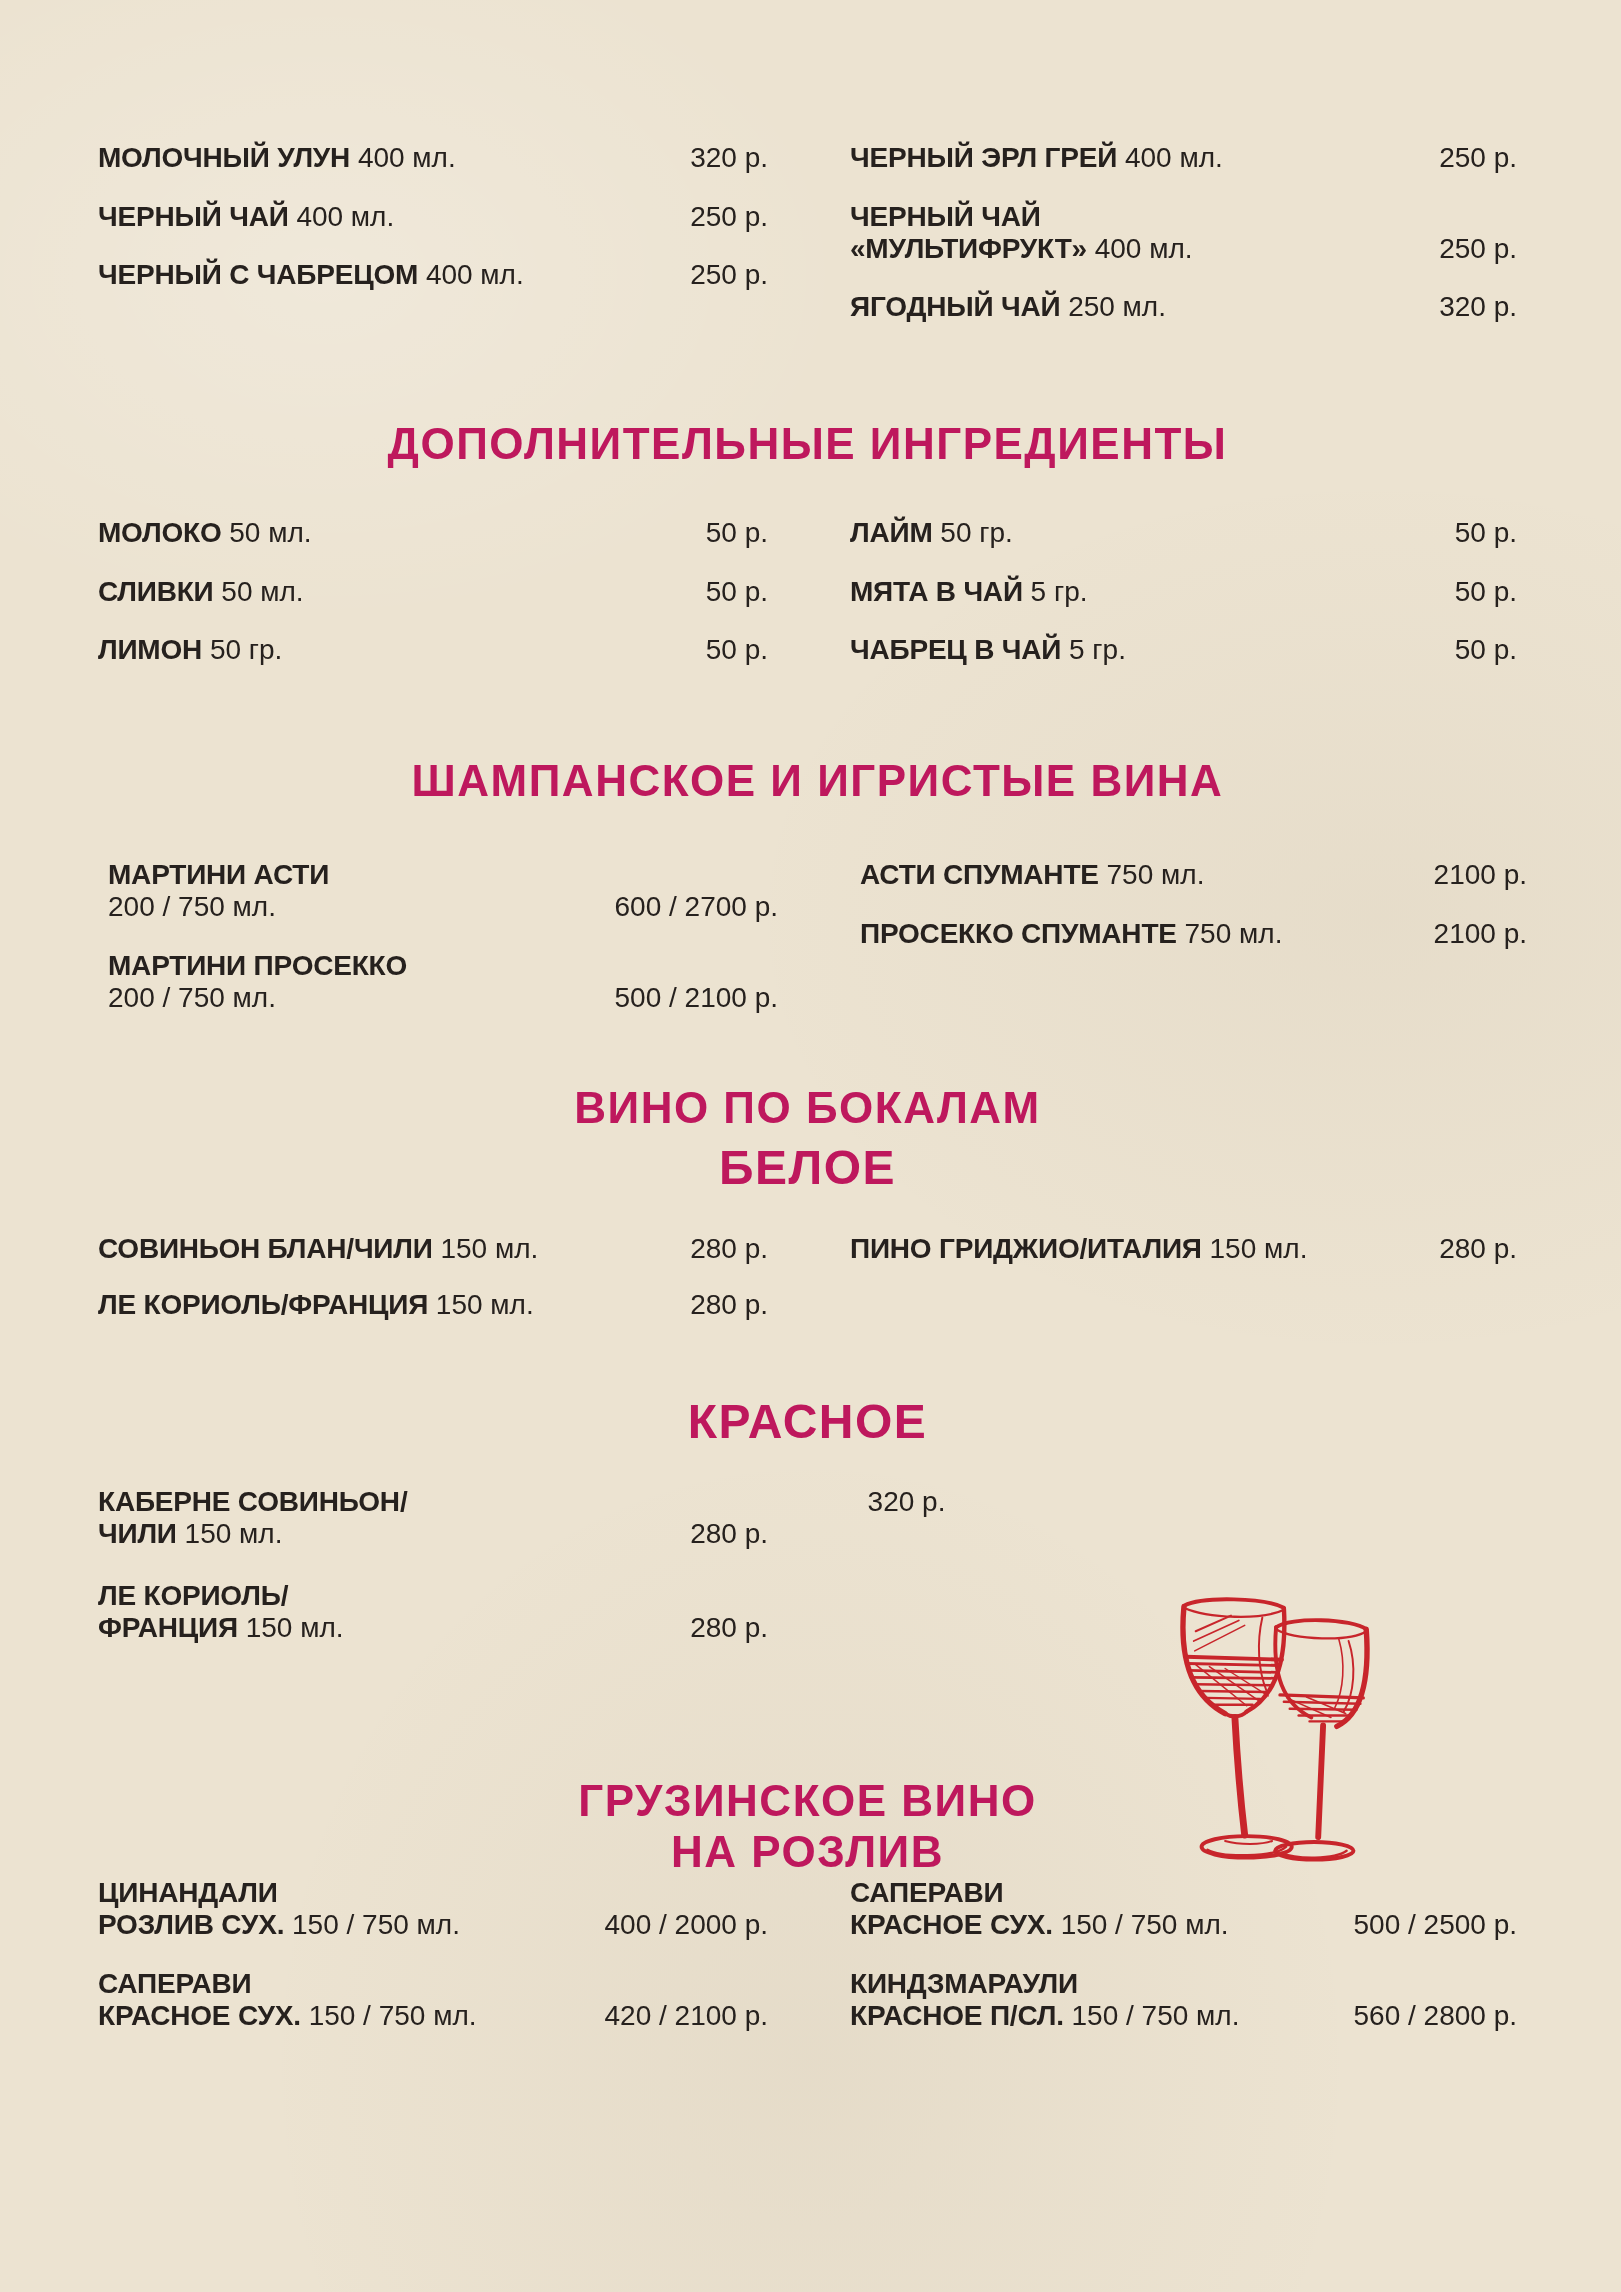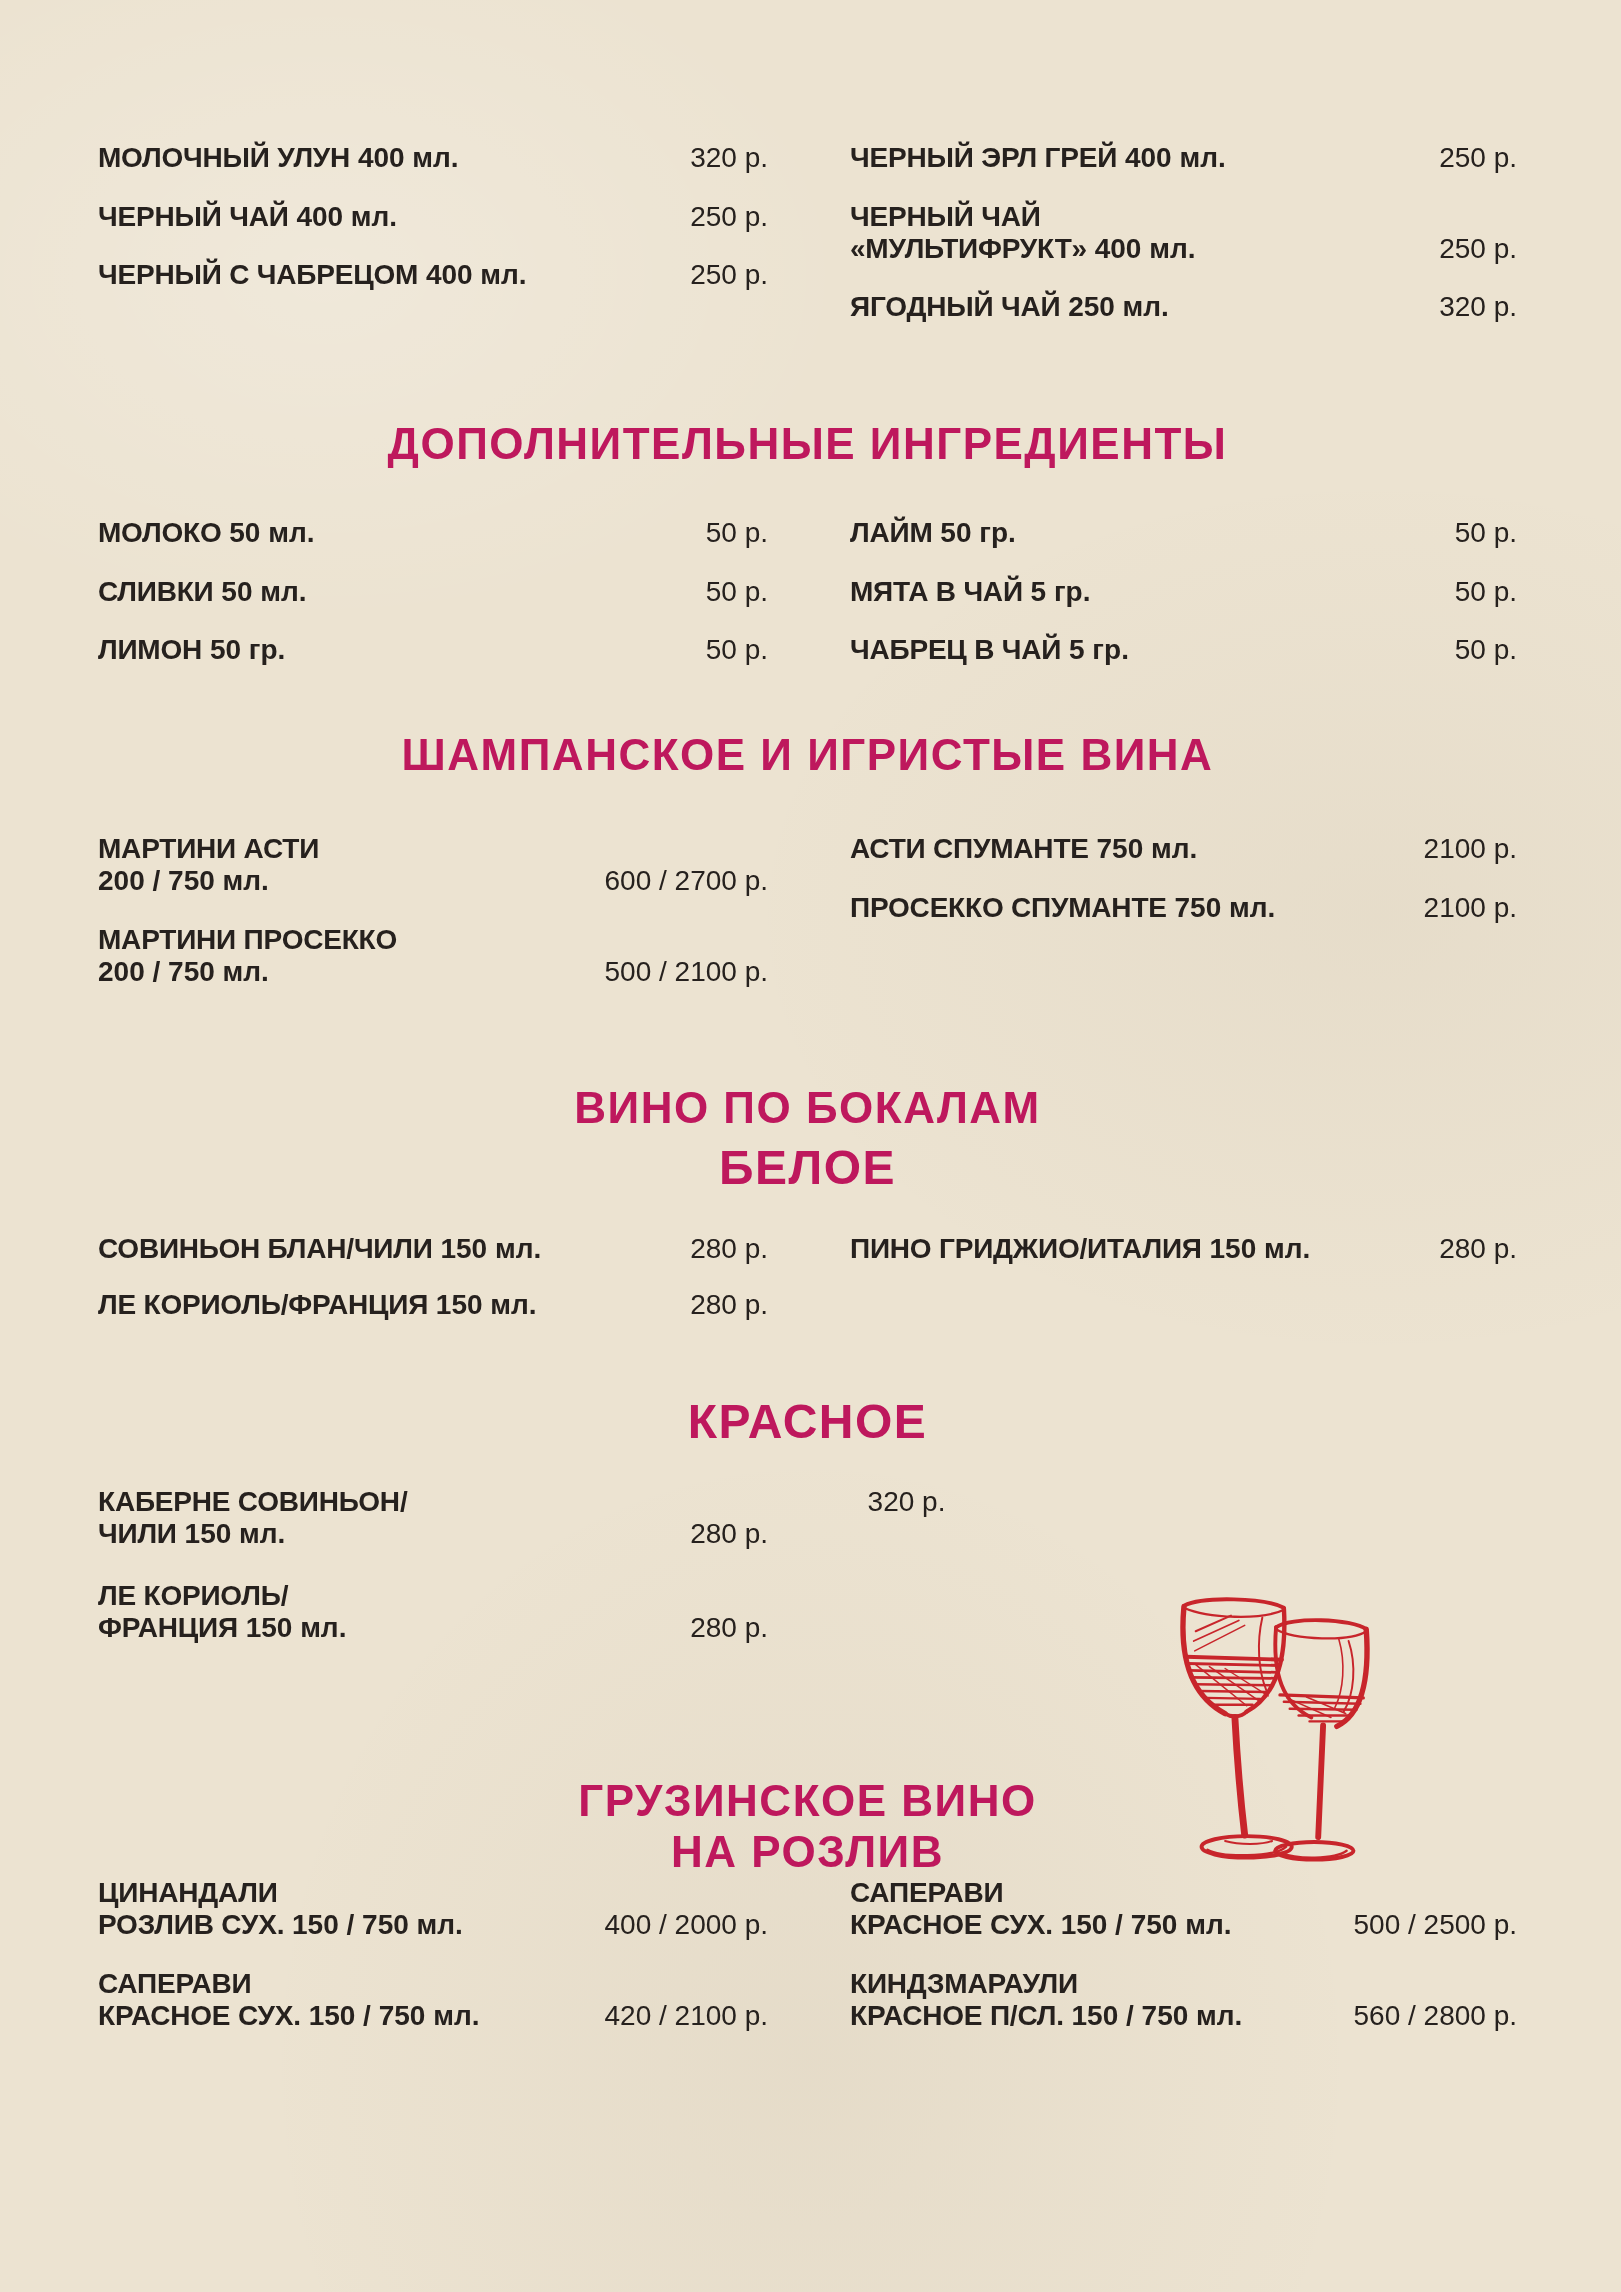--- a/index.html
+++ b/index.html
@@ -19,30 +19,30 @@
       radial-gradient(980px 686px at 85% 40%, rgba(120,100,70,.05), rgba(120,100,70,0) 65%),
       radial-gradient(784px 882px at 50% 90%, rgba(120,100,70,.06), rgba(120,100,70,0) 70%);
   }
   .menu-section{position:absolute;left:98px;width:1419px;}
   .grid{display:grid;grid-template-columns:670px 667px;column-gap:82px;}
   .col{min-width:0;}
   .item{display:flex;justify-content:space-between;align-items:flex-end;margin-bottom:26.5px;}
   .name{min-width:0;}
   .line{font-size:28px;line-height:32px;white-space:nowrap;}
   .b{font-weight:700;letter-spacing:-0.2px;}
-  .n{font-weight:700;}
+  .n{font-weight:400;}
   .price{font-size:28px;line-height:32px;white-space:nowrap;padding-left:17.6px;}
   .heading{text-align:center;color:#be185d;font-weight:700;letter-spacing:1.5px;}
   .heading.lg{font-size:44px;line-height:51px;}
   .heading.md{font-size:48px;line-height:45px;}
 
   .sec-tea{top:142px;}
   .sec-extras{top:418px;}
   .sec-extras .heading{margin-bottom:48px;}
-  .sec-sparkling{top:729px;}
+  .sec-sparkling{top:755px;margin-left:10px;}
   .sec-sparkling .heading{margin-bottom:53px;}
   .sec-sparkling .item{margin-bottom:27.4px;}
   .sec-white{top:1082px;}
   .sec-white .heading.lg{margin-bottom:11.8px;}
   .sec-white .heading.md{margin-bottom:43px;}
   .sec-white .item{margin-bottom:24.5px;}
   .sec-red{top:1399px;}
   .sec-red .heading{margin-bottom:42px;}
   .sec-red .item{margin-bottom:30px;}
   .sec-georgian{top:1775px;}

